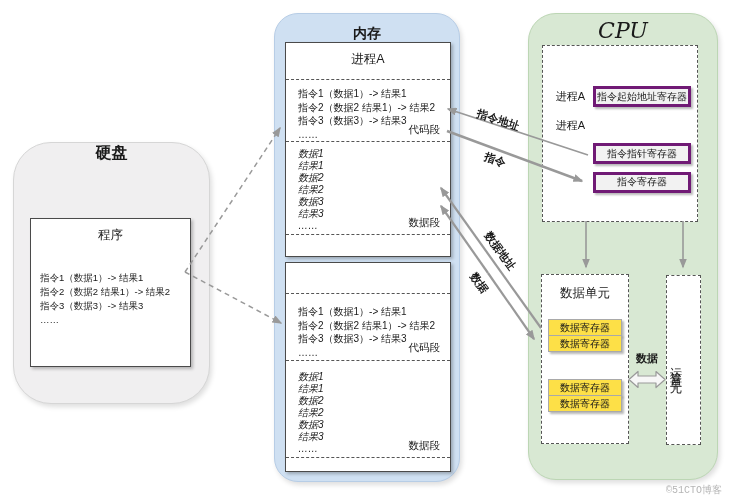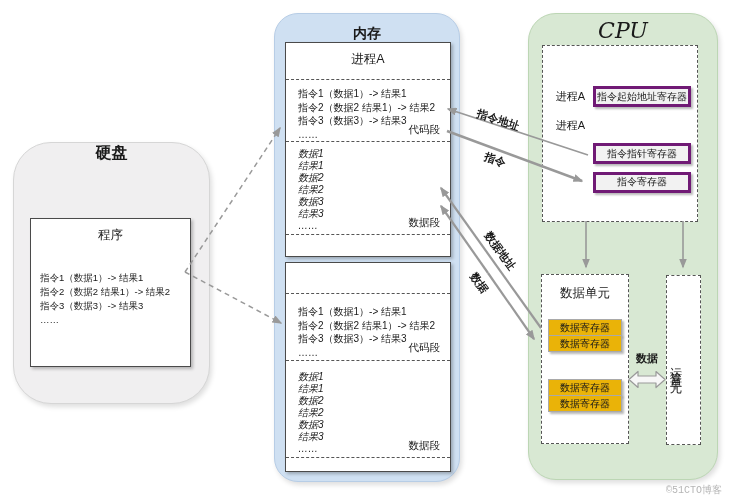--- a/index.html
+++ b/index.html
@@ -36,21 +36,21 @@
   .du-box{left:541px;top:274px;width:86px;height:168px;}
   .alu-box{left:666px;top:275px;width:33px;height:168px;}
   .dbox-title{position:absolute;left:0;right:0;top:10px;text-align:center;font-size:12.5px;}
   .ctrl-rows{position:absolute;left:5px;right:6px;top:40px;}
   .ctrl-row{display:flex;align-items:center;height:21px;margin-bottom:7.5px;}
   .proc-prefix{width:45px;text-align:center;font-size:11px;flex:none;}
   .reg{flex:1;height:100%;background:#f2f2f2;border:3px solid #701a75;
        box-shadow:1.5px 1.5px 2px rgba(0,0,0,.28);display:flex;align-items:center;
        justify-content:center;font-size:10px;box-sizing:border-box;}
   .du-group{position:absolute;left:6px;right:6px;}
-  .du-reg{height:17px;background:#eab308;border:1px solid #a9a9a9;
+  .du-reg{height:17px;background:#fde047;border:1px solid #a9a9a9;
           box-shadow:1.5px 1.5px 2px rgba(0,0,0,.28);display:flex;align-items:center;
           justify-content:center;font-size:10px;box-sizing:border-box;}
   .du-reg + .du-reg{margin-top:-1px;}
   .alu-title{position:absolute;left:0;right:0;top:46px;text-align:center;
              writing-mode:vertical-lr;text-orientation:upright;letter-spacing:5px;
              font-size:12.5px;margin:0 auto;height:90px;}
   
   .arrow-svg{position:absolute;left:0;top:0;z-index:5;pointer-events:none;}
   .rlabel{position:absolute;z-index:6;font-size:11px;font-weight:600;white-space:nowrap;
           transform-origin:center;}

